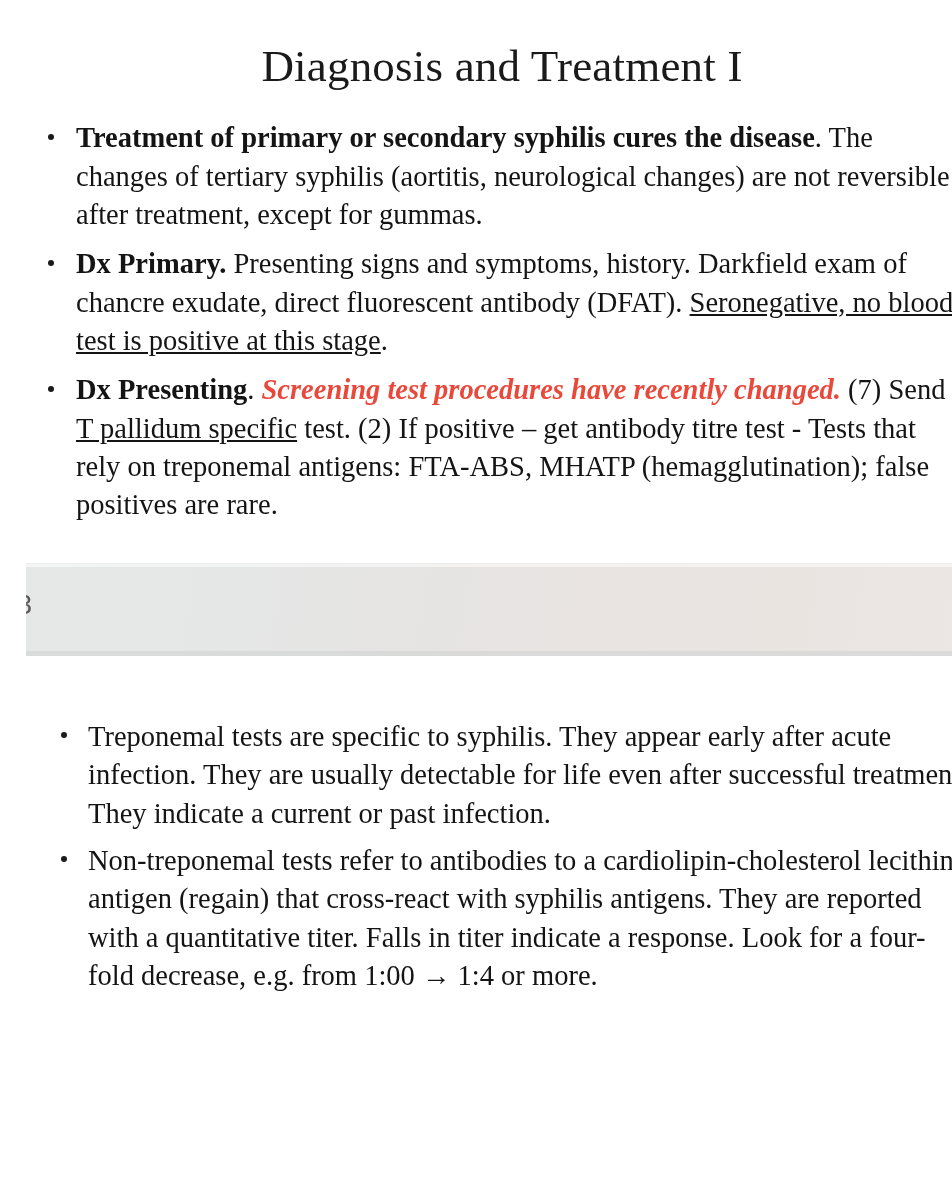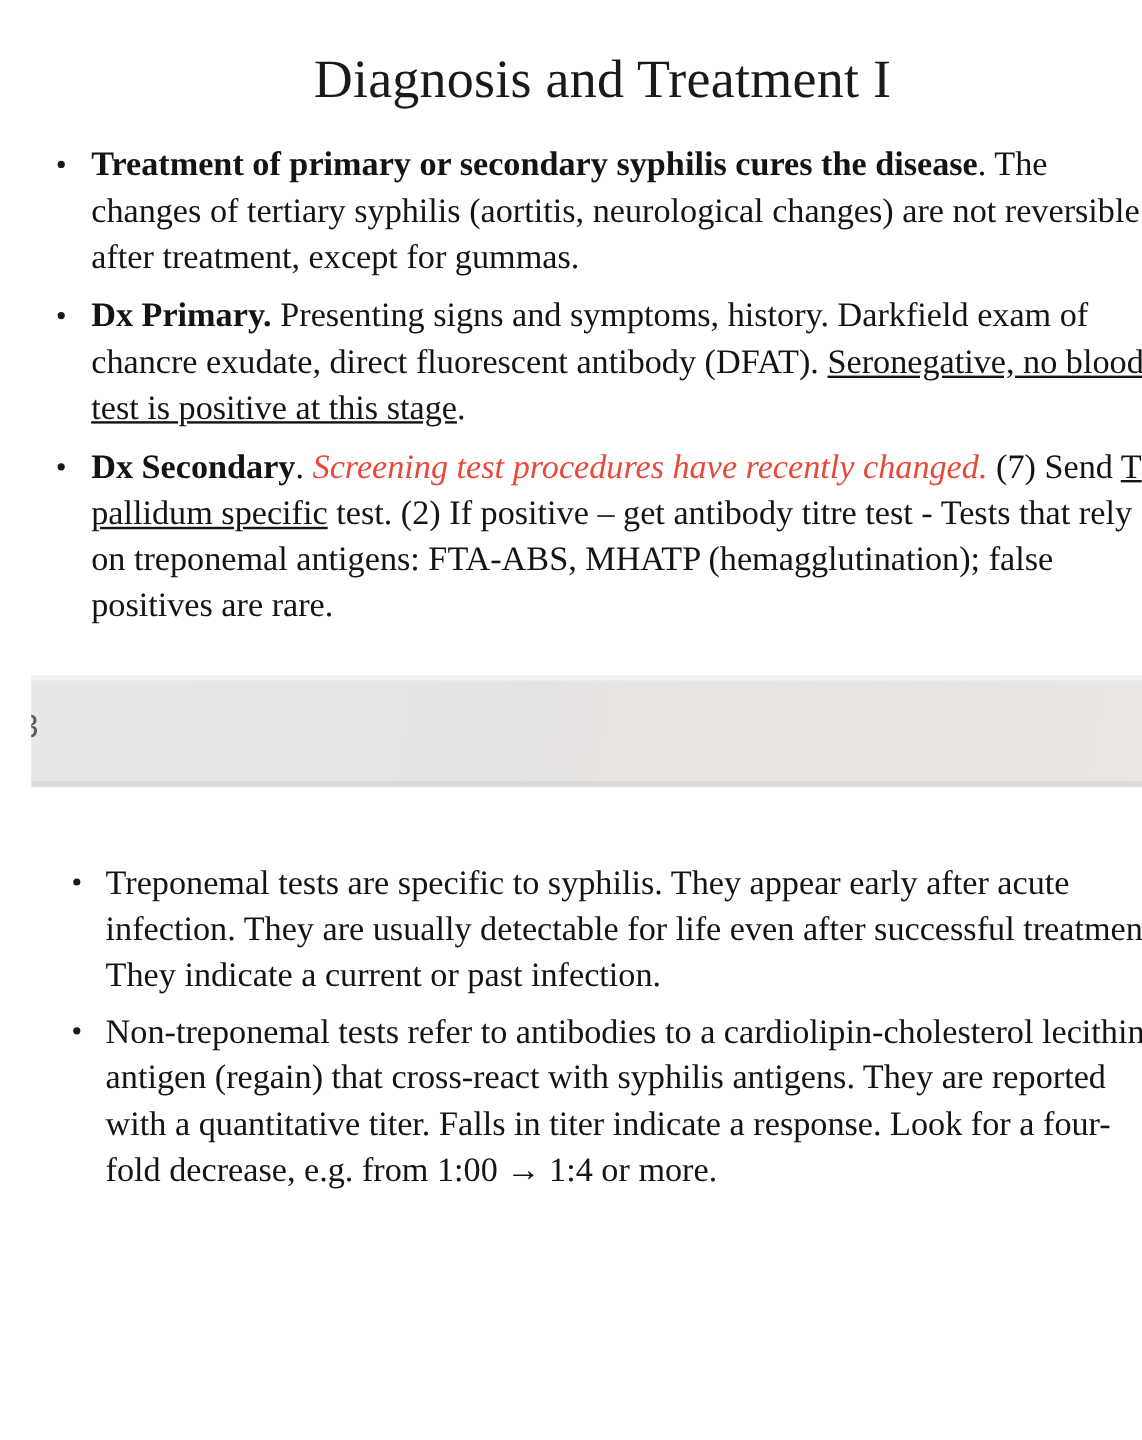--- a/index.html
+++ b/index.html
@@ -144,21 +144,21 @@
     background: #1a1a1a;
     border-radius: 50%;
   }
 
   
   .b { font-weight: bold; }
   .u { text-decoration: underline; text-underline-offset: 2px; }
   .red-i {
     color: #e9493b;
     font-style: italic;
-    font-weight: normal;
+    font-weight: bold;
   }
 </style>
 </head>
 <body>
 
 <div class="deck">
 
   <section class="slide-top">
     <h1 class="slide-title">Diagnosis and Treatment I</h1>
 
@@ -166,21 +166,21 @@
       <li>
         <span class="dot"></span>
         <span class="run"><span class="b">Treatment of primary or secondary syphilis cures the disease</span><span>. The changes of tertiary syphilis (aortitis, neurological changes) are not reversible after treatment, except for gummas.</span></span>
       </li>
       <li>
         <span class="dot"></span>
         <span class="run"><span class="b">Dx Primary.</span><span> Presenting signs and symptoms, history. Darkfield exam of chancre exudate, direct fluorescent antibody (DFAT). </span><span class="u">Seronegative, no blood test is positive at this stage</span><span>.</span></span>
       </li>
       <li>
         <span class="dot"></span>
-        <span class="run"><span class="b">Dx Secondary</span><span>. </span><span class="red-i">Screening test procedures have recently changed.</span><span> (7) Send </span><span class="u">T pallidum specific</span><span> test. (2) If positive – get antibody titre test - Tests that rely on treponemal antigens: FTA-ABS, MHATP (hemagglutination); false positives are rare.</span></span>
+        <span class="run"><span class="b">Dx Presenting</span><span>. </span><span class="red-i">Screening test procedures have recently changed.</span><span> (7) Send </span><span class="u">T pallidum specific</span><span> test. (2) If positive – get antibody titre test - Tests that rely on treponemal antigens: FTA-ABS, MHATP (hemagglutination); false positives are rare.</span></span>
       </li>
     </ul>
   </section>
 
   <div class="band">
     <div class="band-inner-top"></div>
     <div class="band-inner-bottom"></div>
     <span class="band-clipped-glyph">3</span>
   </div>
 

